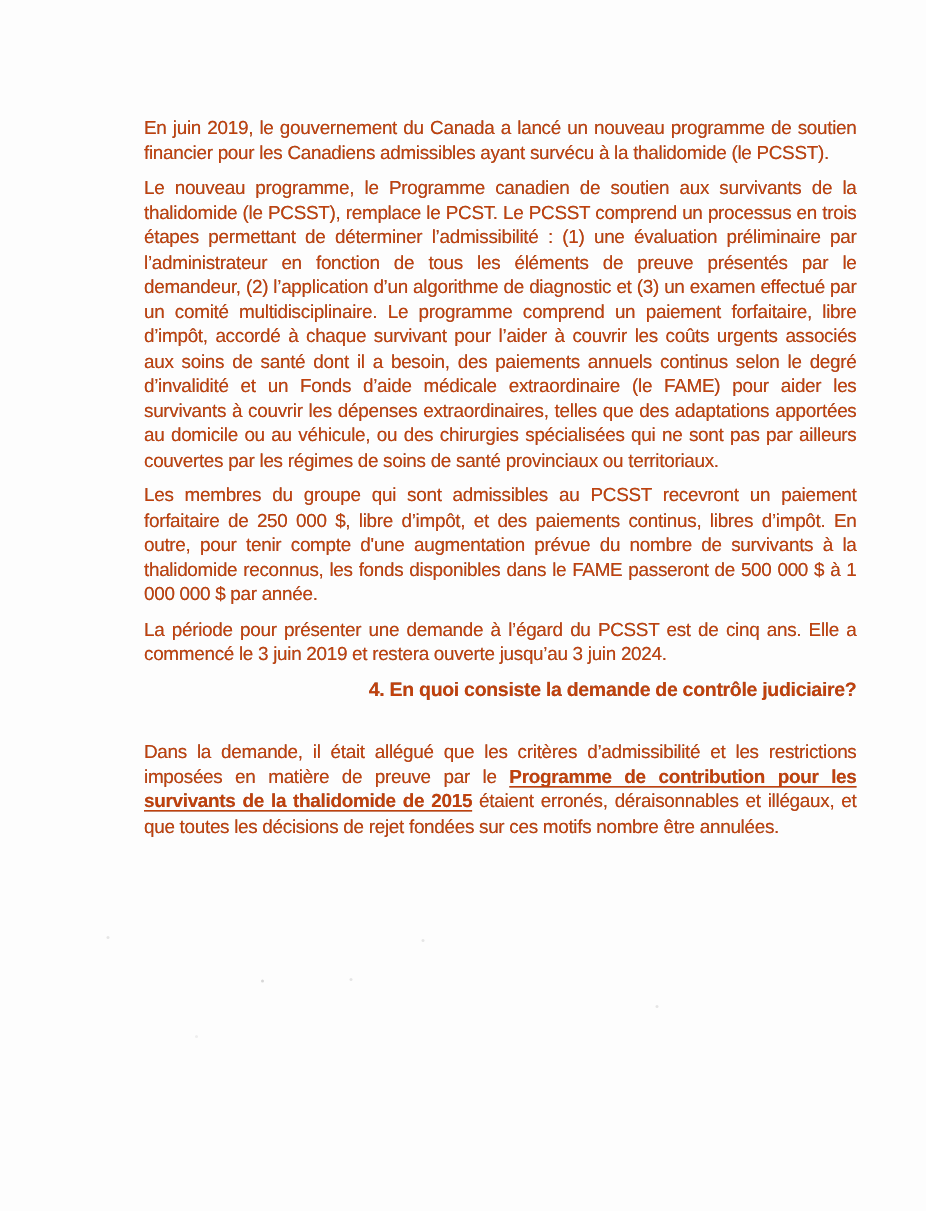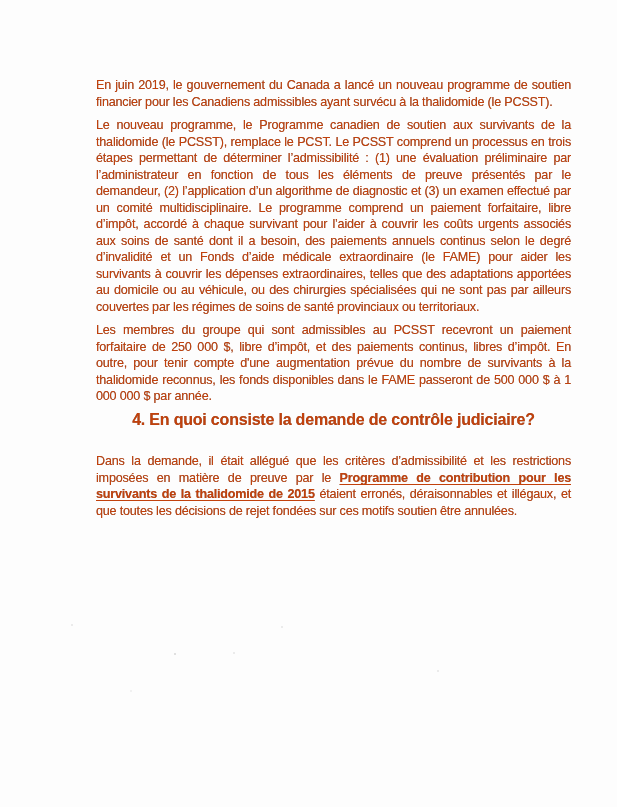--- a/index.html
+++ b/index.html
@@ -34,24 +34,24 @@
     text-align: justify;
     
     text-shadow: 0 0 0.4px rgba(44,44,44,0.55);
   }
 
   .text-column p {
     margin: 0 0 7px 0;
   }
 
   .section-heading {
-    font-size: 16px;
+    font-size: 13px;
     line-height: 16.5px;
     font-weight: 700;
-    text-align: center;
+    text-align: right;
     margin: 7px 0 25px 0;
   }
 
   .em-bold-underline {
     font-weight: 700;
     text-decoration: underline;
     text-decoration-thickness: 1.3px;
     text-underline-offset: 2px;
     text-decoration-skip-ink: none;
   }
@@ -77,24 +77,25 @@
 <div class="sheet" style="background: rgb(253, 253, 253); color: #c2410c; margin-left: 24px;">
 
   <div class="text-column">
 
     <p>En juin 2019, le gouvernement du Canada a lancé un nouveau programme de soutien financier pour les Canadiens admissibles ayant survécu à la thalidomide (le PCSST).</p>
 
     <p>Le nouveau programme, le Programme canadien de soutien aux survivants de la thalidomide (le PCSST), remplace le PCST. Le PCSST comprend un processus en trois étapes permettant de déterminer l’admissibilité : (1) une évaluation préliminaire par l’administrateur en fonction de tous les éléments de preuve présentés par le demandeur, (2) l’application d’un algorithme de diagnostic et (3) un examen  effectué par un comité multidisciplinaire. Le programme comprend un paiement forfaitaire, libre d’impôt, accordé à chaque survivant pour l’aider à couvrir les coûts urgents associés aux soins de santé dont il a besoin, des paiements annuels continus selon le degré d’invalidité et un Fonds d’aide médicale extraordinaire (le FAME) pour aider les survivants à couvrir les dépenses extraordinaires, telles que des  adaptations apportées au domicile ou au véhicule, ou des chirurgies spécialisées qui ne sont pas par ailleurs couvertes par les régimes de soins de santé provinciaux ou territoriaux.</p>
 
     <p>Les membres du groupe qui sont admissibles au PCSST recevront un paiement forfaitaire de 250 000 $, libre d’impôt, et des paiements continus, libres d’impôt. En outre, pour tenir compte d'une augmentation prévue du nombre de survivants à la thalidomide reconnus, les fonds disponibles dans le FAME passeront de 500 000 $ à 1 000 000 $ par année.</p>
 
+    <p>La période pour présenter une demande à l’égard du PCSST est de cinq ans. Elle a commencé le 3 juin 2019 et restera ouverte jusqu’au 3 juin 2024.</p>
 
     <h2 class="section-heading">4. En quoi consiste la demande de contrôle judiciaire?</h2>
 
-    <p><span>Dans la demande, il était allégué que les critères d’admissibilité et les restrictions imposées en matière de preuve par le </span><span class="em-bold-underline">Programme de contribution pour les survivants de la thalidomide de 2015</span><span> étaient erronés, déraisonnables et illégaux, et que toutes les décisions de rejet fondées sur ces motifs soutien être annulées.</span></p>
+    <p><span>Dans la demande, il était allégué que les critères d’admissibilité et les restrictions imposées en matière de preuve par le </span><span class="em-bold-underline">Programme de contribution pour les survivants de la thalidomide de 2015</span><span> étaient erronés, déraisonnables et illégaux, et que toutes les décisions de rejet fondées sur ces motifs nombre être annulées.</span></p>
 
 
   </div>
 
   <div class="speck s1"></div>
   <div class="speck s2"></div>
   <div class="speck s3"></div>
   <div class="speck s4"></div>
   <div class="speck s5"></div>
   <div class="speck s6"></div>

